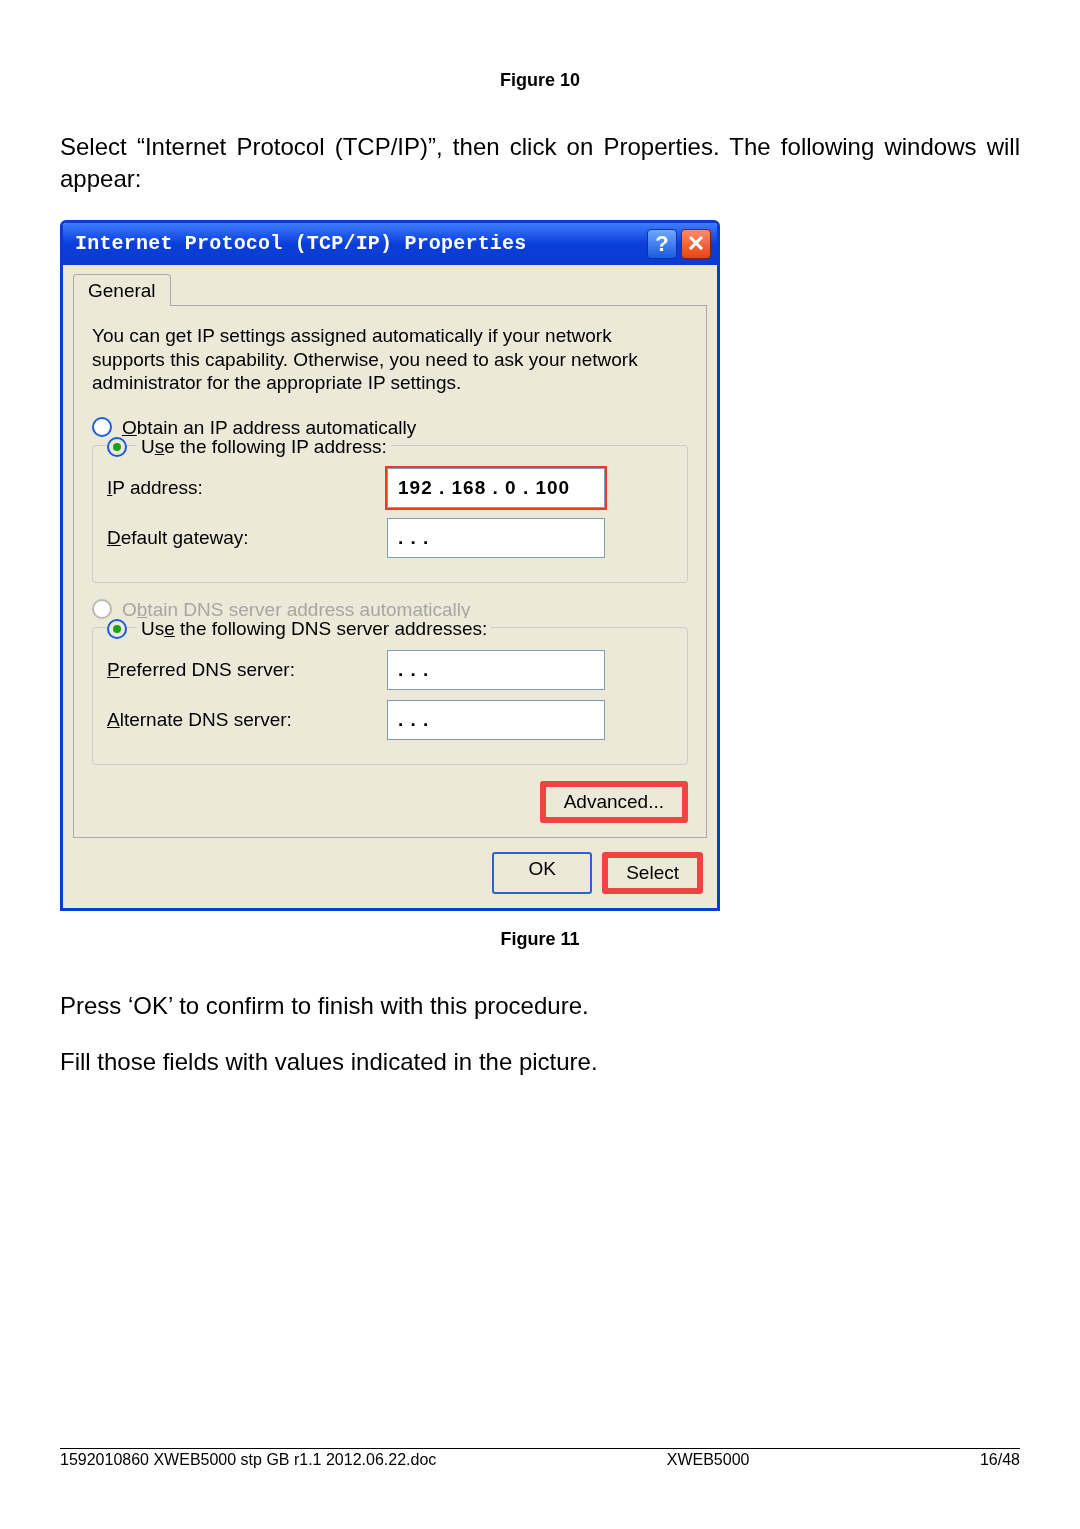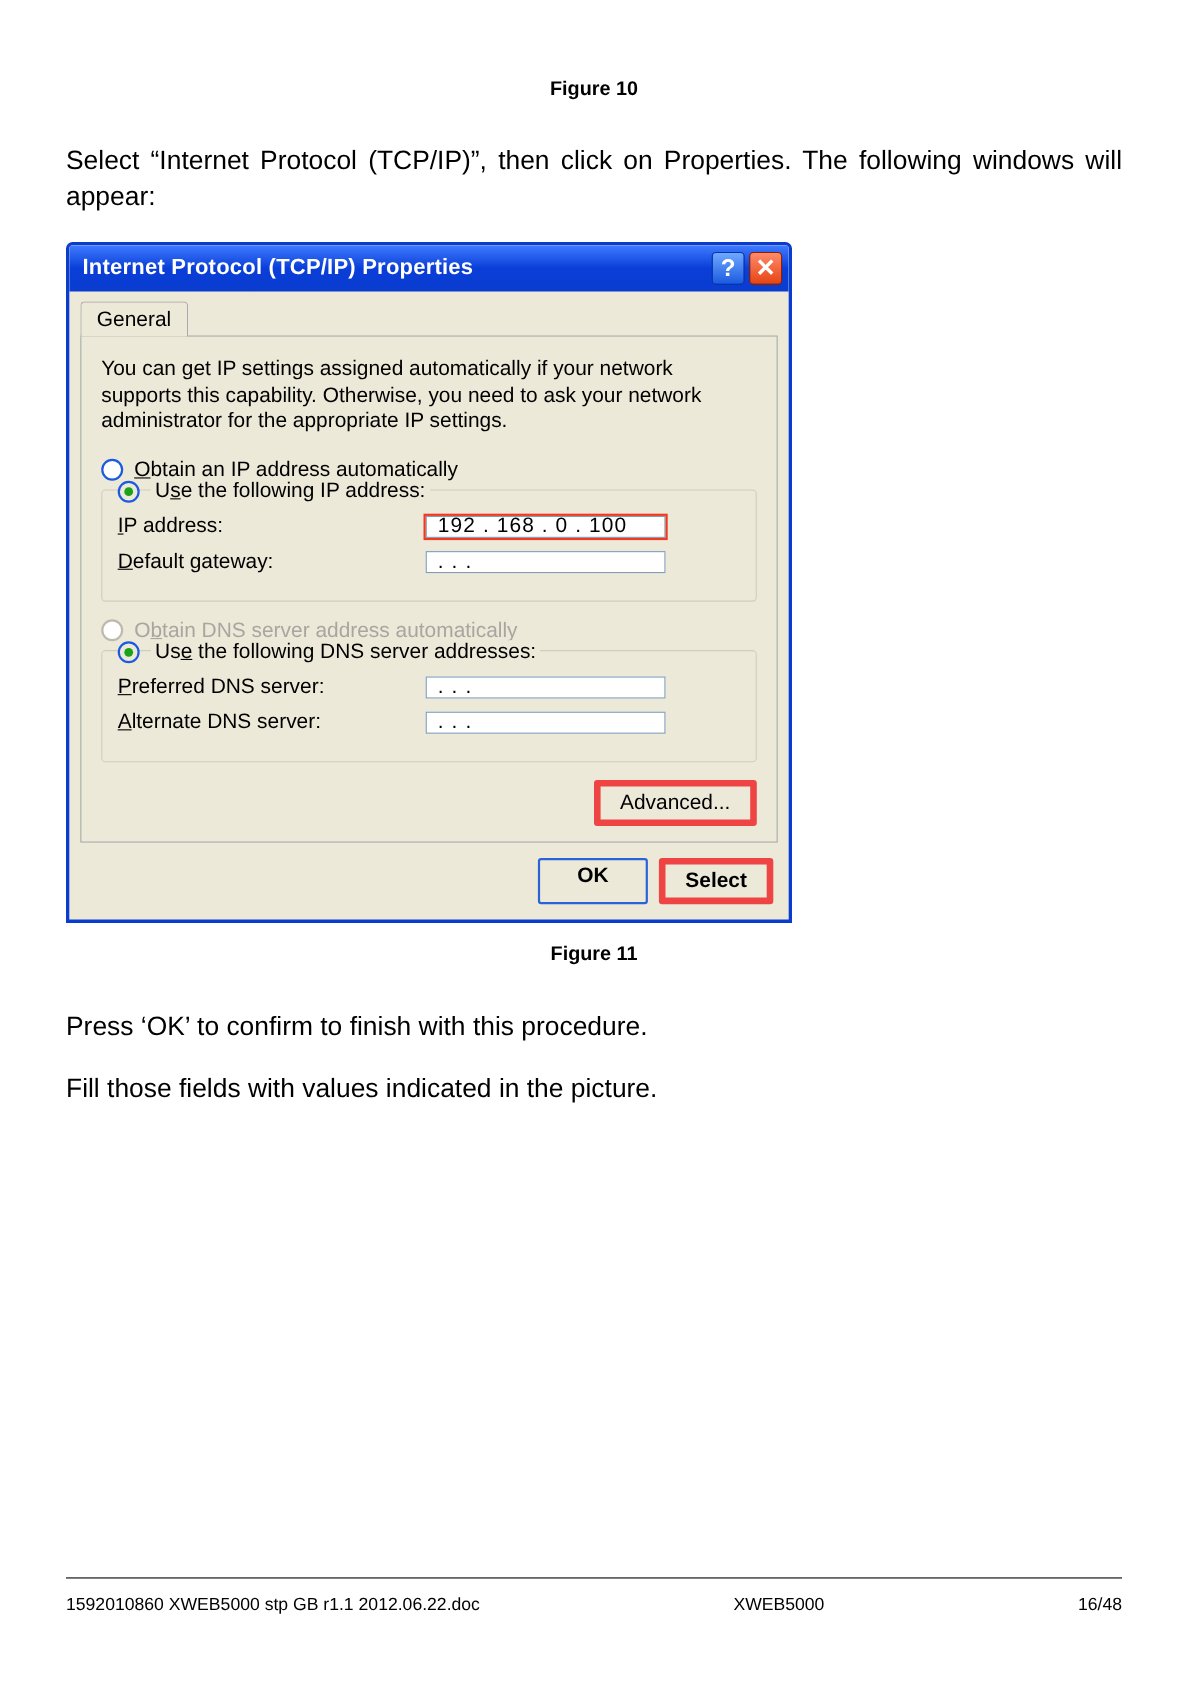--- a/index.html
+++ b/index.html
@@ -3,21 +3,21 @@
 <meta charset="utf-8">
 <style>
   html,body{margin:0;padding:0;background:#fff;font-family:Arial,Helvetica,sans-serif;color:#000;}
   .page{width:1080px;height:1529px;margin:0 auto;position:relative;box-sizing:border-box;padding:60px 60px 0 60px;}
   .fig-caption{text-align:center;font-weight:bold;font-size:18px;margin:10px 0 40px 0;}
   .body-text{font-size:24px;line-height:1.35;margin:0 0 24px 0;}
   .justify{text-align:justify;}
   
   .dialog{width:660px;margin:0 0 0 0;border:3px solid #0a3ccf;box-sizing:border-box;border-radius:6px 6px 0 0;background:#ece9d8;overflow:hidden;font-family:Tahoma,Arial,sans-serif;}
   .titlebar{height:42px;background:linear-gradient(180deg,#3f7bff 0%,#0a3ed8 50%,#0a3ccf 100%);display:flex;align-items:center;padding:0 6px 0 12px;}
-  .titlebar-title{color:#fff;font-weight:bold;font-size:20px;font-family:Liberation Sans, sans-serif;flex:1;letter-spacing:0.2px;}
+  .titlebar-title{color:#fff;font-weight:bold;font-size:20px;font-family:Liberation Mono, monospace;flex:1;letter-spacing:0.2px;}
   .title-btn{width:30px;height:30px;margin-left:4px;border-radius:4px;display:flex;align-items:center;justify-content:center;color:#fff;font-weight:bold;font-size:22px;box-sizing:border-box;}
   .help-btn{background:linear-gradient(180deg,#6fa8ff,#1c5ae0);border:1px solid #0536a5;}
   .close-btn{background:linear-gradient(180deg,#ff8a6b,#e64513);border:1px solid #8f1d00;}
   .dialog-body{padding:8px 10px 14px 10px;}
   .tabstrip{display:flex;}
   .tab{background:#ece9d8;border:1px solid #aaa;border-bottom:none;padding:5px 14px 4px 14px;font-size:19px;border-radius:4px 4px 0 0;position:relative;top:1px;z-index:2;}
   .tab-panel{border:1px solid #aaa;background:#ece9d8;padding:18px 18px 14px 18px;font-size:19px;}
   .intro{margin:0 0 22px 0;line-height:1.25;}
   .groupbox{border:1px solid #d0cdbf;border-radius:4px;padding:14px 14px 14px 14px;margin-bottom:16px;position:relative;}
   .radio-row{display:flex;align-items:flex-start;margin:6px 0;}
@@ -26,28 +26,28 @@
   .radio-label{font-size:19px;}
   .radio-label .ul{text-decoration:underline;}
   .disabled{color:#a8a6a0;}
   .disabled .radio{border-color:#bdb9ad;}
   .legend-row{display:flex;align-items:center;margin:-24px 0 10px 0;}
   .legend-row .radio-label{background:#ece9d8;padding:0 4px;}
   .legend-row .radio{background:#ece9d8;}
   .field-row{display:flex;align-items:center;margin:10px 0;}
   .field-label{width:280px;font-size:19px;}
   .field-label .ul{text-decoration:underline;}
-  .ip-input{width:218px;height:20px;border:1px solid #7e9db9;background:#fff;display:flex;align-items:center;justify-content:space-between;padding:0 10px;font-size:19px;letter-spacing:1px;box-sizing:border-box;}
+  .ip-input{width:218px;height:40px;border:1px solid #7e9db9;background:#fff;display:flex;align-items:center;justify-content:space-between;padding:0 10px;font-size:19px;letter-spacing:1px;box-sizing:border-box;font-weight:bold;}
   .hl{outline:2px solid #ef3a23;outline-offset:0;}
   .btn{background:#ece9d8;border:6px solid #ef4444;border-radius:3px;font-size:19px;padding:4px 18px;min-width:100px;text-align:center;box-sizing:border-box;}
   .btn-row-right{display:flex;justify-content:flex-end;margin-top:10px;}
-  .dlg-btn-row{display:flex;justify-content:flex-end;gap:10px;margin-top:14px;padding-right:4px;font-weight:bold;}
+  .dlg-btn-row{display:flex;justify-content:flex-end;gap:10px;margin-top:14px;padding-right:4px;}
   .ok-btn{border:2px solid #2a63d8;}
   
-  .footer{position:absolute;left:60px;right:60px;bottom:60px;border-top:1px solid #000;padding-top:16px;display:flex;justify-content:space-between;font-size:16px;}
+  .footer{position:absolute;left:60px;right:60px;bottom:60px;border-top:1px solid #000;padding-top:2px;display:flex;justify-content:space-between;font-size:16px;}
 </style>
 </head>
 <body>
 
 <div class="page">
 
   <p class="fig-caption">Figure 10</p>
 
   <p class="body-text justify">Select “Internet Protocol (TCP/IP)”, then click on Properties. The following windows will appear:</p>
 

